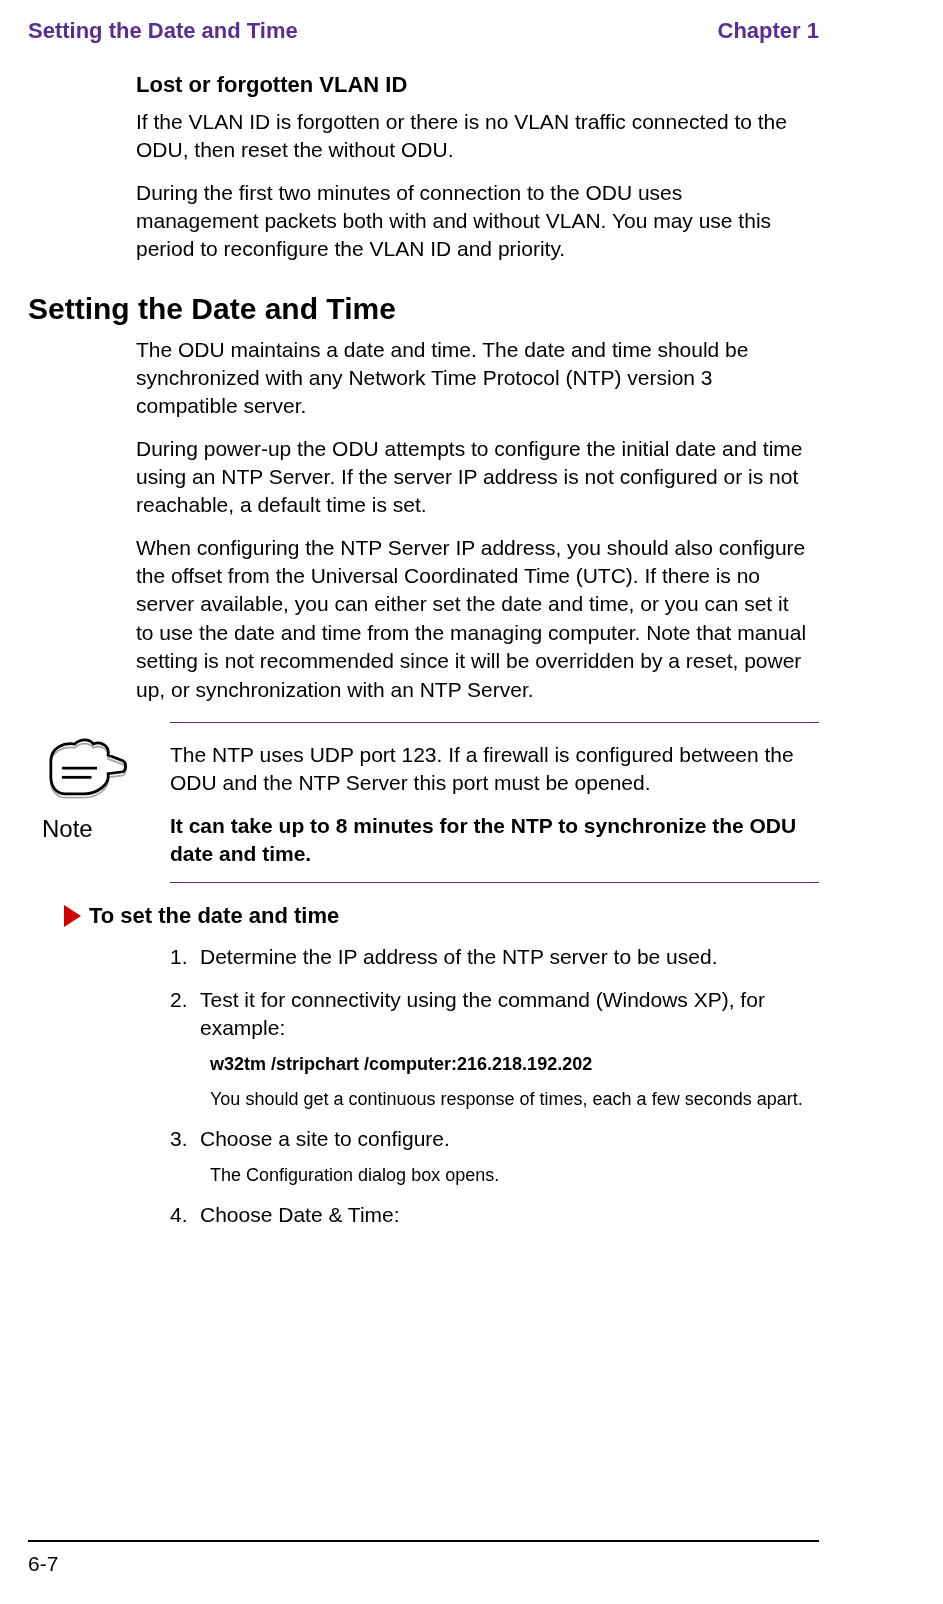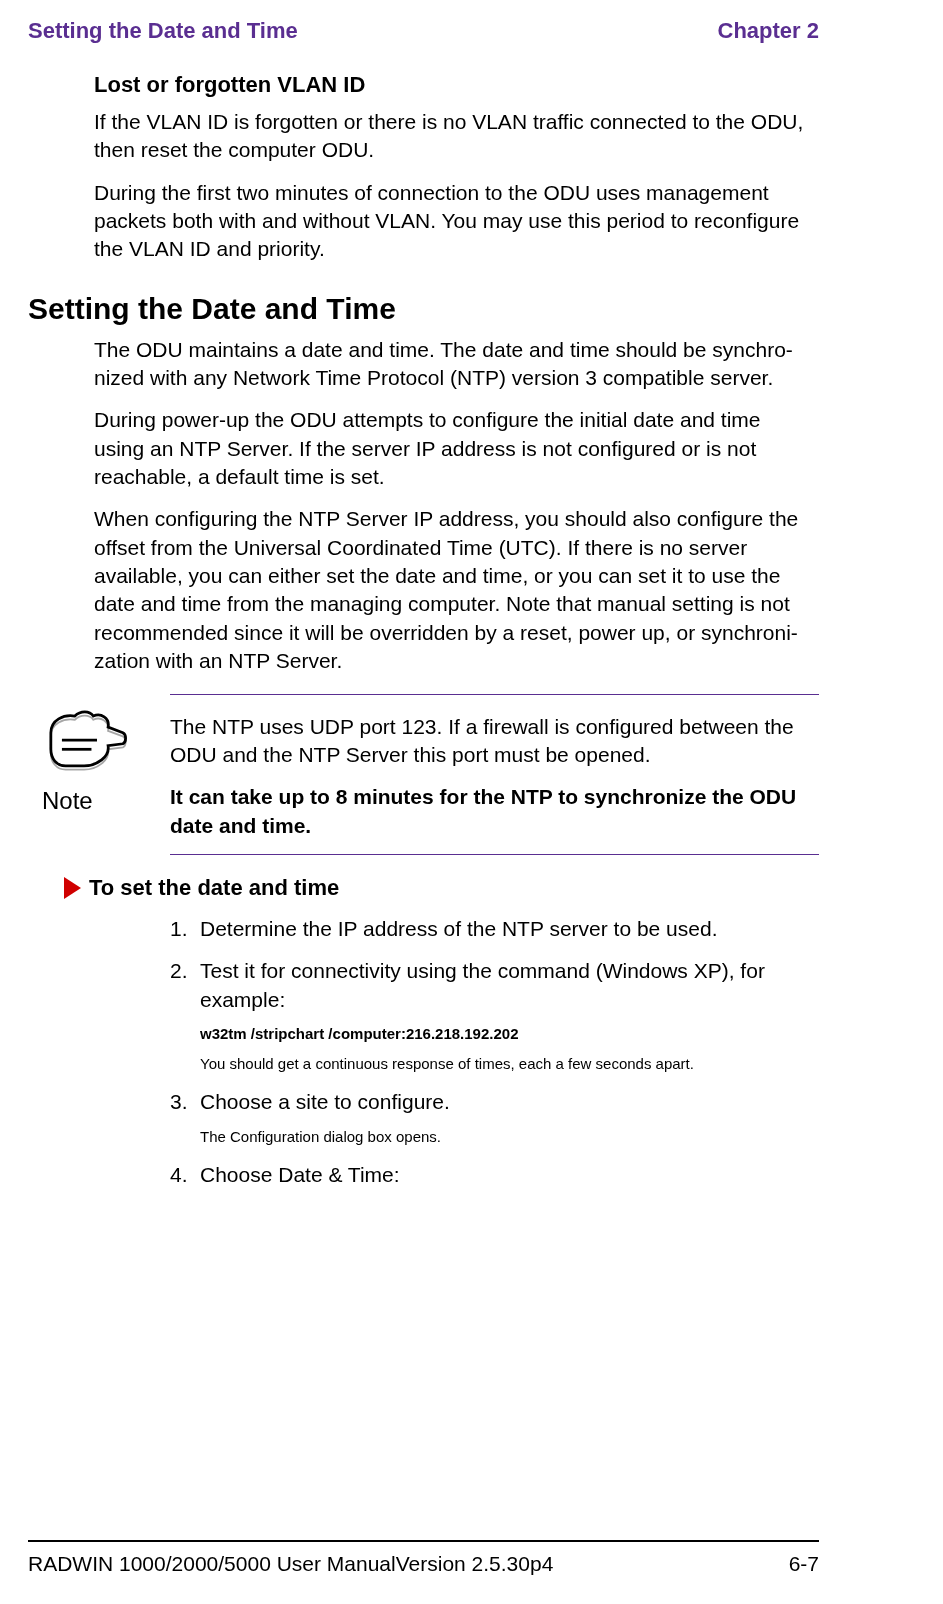--- a/index.html
+++ b/index.html
@@ -24,21 +24,21 @@
     align-items: baseline;
     margin: 0 0 28px 0;
   }
   .runhead-left, .runhead-right {
     color: #5a2e91;
     font-weight: 700;
     font-size: 22px;
   }
   
   .col {
-    margin-left: 66px;    
+    margin-left: 108px;    
     margin-right: 10px;
   }
   .h3 {
     font-weight: 700;
     font-size: 22px;
     margin: 20px 0 10px 0;
   }
   .h1 {
     font-weight: 700;
     font-size: 30px;
@@ -98,22 +98,22 @@
     display: flex;
     font-size: 21px;
     line-height: 1.35;
     margin: 14px 0 0 0;
   }
   .step-num {
     flex: 0 0 30px;
   }
   .step-body { flex: 1 1 auto; }
   .step-sub {
-    margin: 10px 0 0 30px;
-    font-size: 15px;
+    margin: 10px 0 0 40px;
+    font-size: 18px;
     line-height: 1.35;
   }
   
   .footer-rule {
     position: absolute;
     left: 28px; right: 38px;
     bottom: 62px;
     border-top: 2px solid #000;
   }
   .footer {
@@ -127,26 +127,26 @@
   
   .hand-svg { width: 86px; height: 72px; }
 </style>
 </head>
 <body>
 
 <div class="page">
 
   <div class="runhead">
     <span class="runhead-left">Setting the Date and Time</span>
-    <span class="runhead-right">Chapter 2</span>
+    <span class="runhead-right">Chapter 1</span>
   </div>
 
   <div class="col">
     <div class="h3">Lost or forgotten VLAN ID</div>
-    <div class="p">If the VLAN ID is forgotten or there is no VLAN traffic connected to the ODU, then reset the computer ODU.</div>
+    <div class="p">If the VLAN ID is forgotten or there is no VLAN traffic connected to the ODU, then reset the without ODU.</div>
     <div class="p">During the first two minutes of connection to the ODU uses management packets both with and without VLAN. You may use this period to reconfigure the VLAN ID and priority.</div>
   </div>
 
   <div class="h1 h1-full">Setting the Date and Time</div>
 
   <div class="col">
     <div class="p">The ODU maintains a date and time. The date and time should be synchro­nized with any Network Time Protocol (NTP) version 3 compatible server.</div>
     <div class="p">During power-up the ODU attempts to configure the initial date and time using an NTP Server. If the server IP address is not configured or is not reachable, a default time is set.</div>
     <div class="p">When configuring the NTP Server IP address, you should also configure the offset from the Universal Coordinated Time (UTC). If there is no server available, you can either set the date and time, or you can set it to use the date and time from the managing computer. Note that manual setting is not recommended since it will be overridden by a reset, power up, or synchroni­zation with an NTP Server.</div>
   </div>
@@ -192,17 +192,16 @@
     <div class="step-sub">The Configuration dialog box opens.</div>
 
     <div class="step">
       <span class="step-num">4.</span>
       <span class="step-body">Choose Date &amp; Time:</span>
     </div>
   </div>
 
   <div class="footer-rule"></div>
   <div class="footer">
-    <span>RADWIN 1000/2000/5000 User ManualVersion  2.5.30p4</span>
     <span>6-7</span>
   </div>
 
 </div>
 
 </body></html>

